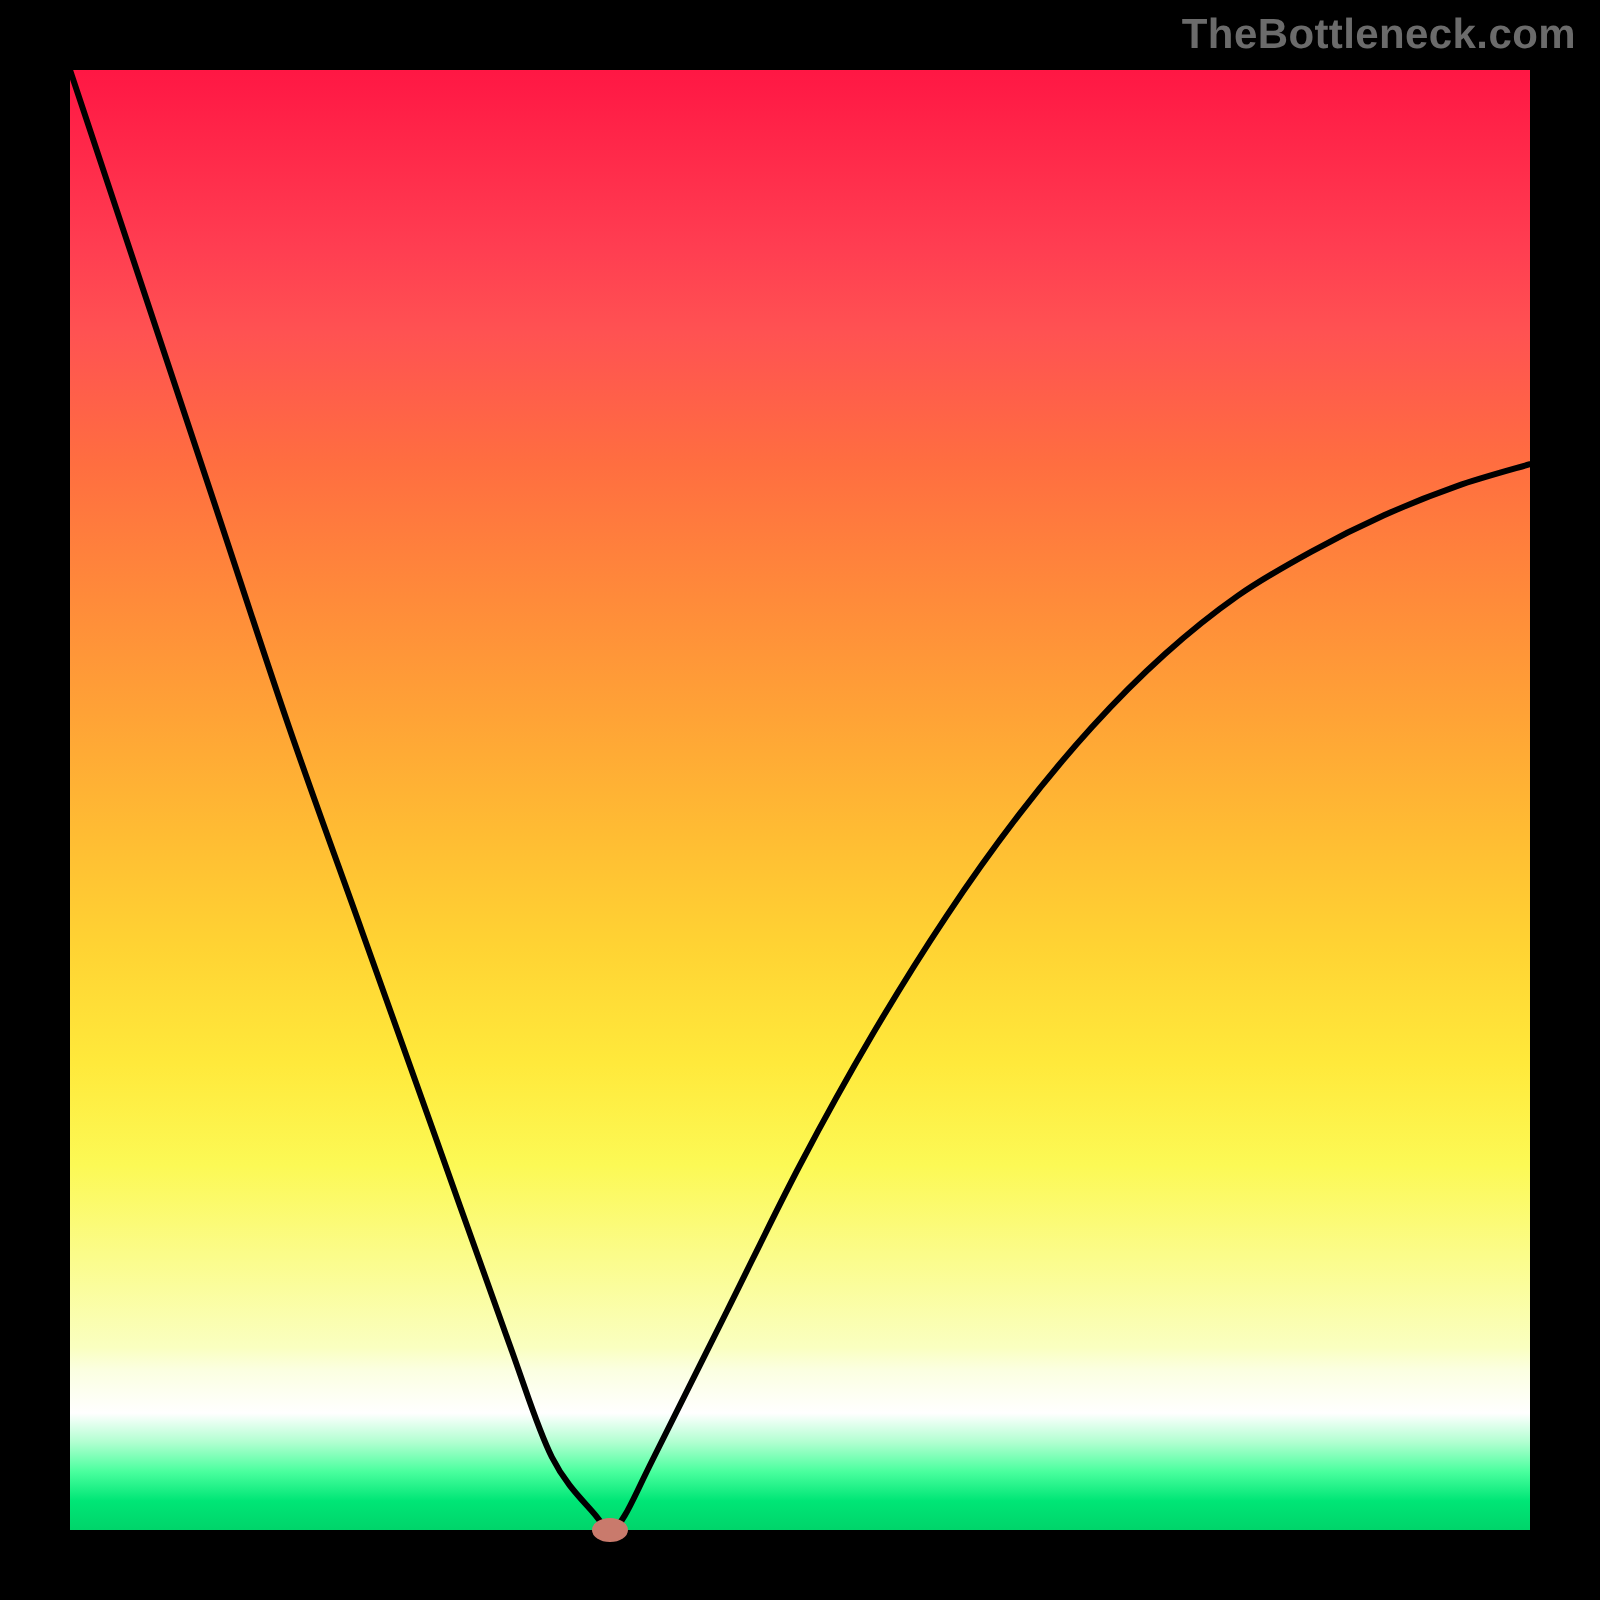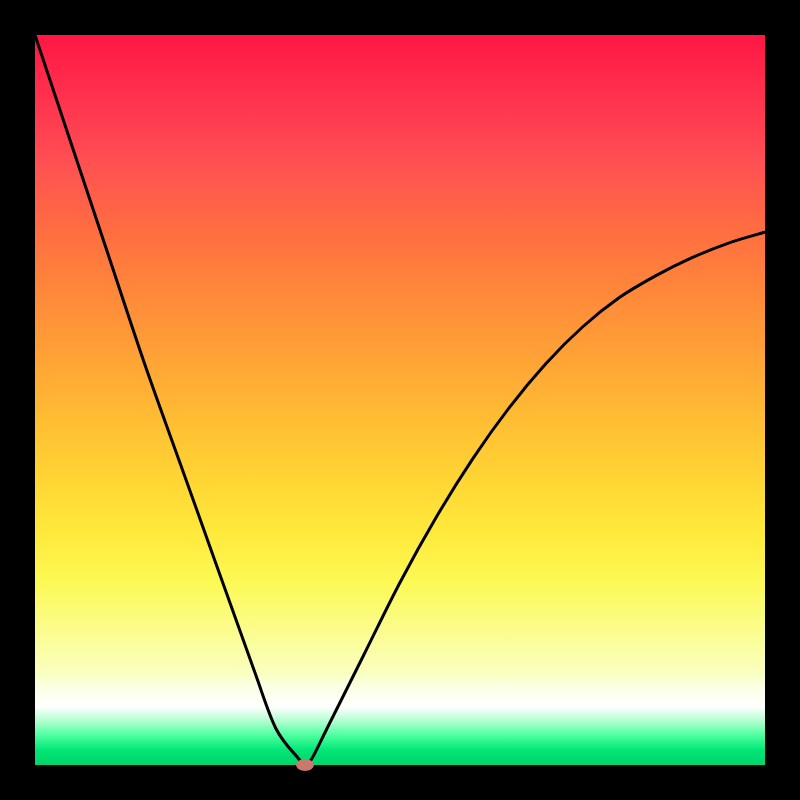--- a/index.html
+++ b/index.html
@@ -59,19 +59,20 @@
     height: 12px;
     border-radius: 50%;
     background: #c97a6c;
     transform: translate(-50%, -50%);
   }
 </style>
 </head>
 <body>
 
 <div class="frame">
+  <div class="watermark">TheBottleneck.com</div>
   <div class="plot-area">
     <svg class="curve" viewBox="0 0 730 730" preserveAspectRatio="none">
       <path id="curve-path" fill="none" stroke="#000000" stroke-width="3" stroke-linecap="round" stroke-linejoin="round" d="M 0,0 C 6.083333333333333,18.25 24.333333333333336,73 36.5,109.5 C 48.666666666666664,146 60.833333333333336,182.50000000000006 73,219.00000000000006 C 85.16666666666667,255.50000000000006 97.33333333333333,293.2166666666666 109.5,328.49999999999994 C 121.66666666666667,363.7833333333333 133.83333333333334,396.6333333333334 146,430.70000000000005 C 158.16666666666666,464.7666666666667 170.33333333333334,498.8333333333333 182.5,532.9 C 194.66666666666666,566.9666666666667 209.26666666666665,608.3333333333334 219,635.1 C 228.73333333333335,661.8666666666667 233.6,678.9 240.9,693.5 C 248.20000000000002,708.1 257.93333333333334,716.6166666666667 262.8,722.7 C 267.6666666666667,728.7833333333334 267.6666666666667,730 270.1,730 C 272.53333333333336,730 273.75,728.7833333333334 277.4,722.7 C 281.04999999999995,716.6166666666667 283.48333333333335,710.5333333333333 292,693.5 C 300.51666666666665,676.4666666666667 316.3333333333333,644.8333333333334 328.5,620.5 C 340.6666666666667,596.1666666666666 352.8333333333333,570.6166666666667 365,547.5 C 377.1666666666667,524.3833333333333 389.33333333333337,502.4833333333333 401.50000000000006,481.79999999999995 C 413.66666666666674,461.1166666666666 425.83333333333337,441.65000000000003 438,423.40000000000003 C 450.16666666666663,405.15000000000003 462.33333333333337,388.1166666666667 474.5,372.3 C 486.66666666666663,356.48333333333335 498.83333333333326,341.88333333333327 510.99999999999994,328.49999999999994 C 523.1666666666666,315.1166666666666 535.3333333333334,302.95 547.5,292 C 559.6666666666666,281.05 571.8333333333334,271.31666666666666 584,262.8 C 596.1666666666666,254.28333333333333 608.3333333333334,247.59166666666664 620.5,240.89999999999998 C 632.6666666666666,234.20833333333331 644.8333333333334,228.12500000000003 657,222.65000000000003 C 669.1666666666666,217.17500000000004 681.3333333333334,212.3083333333334 693.5,208.05000000000007 C 705.6666666666666,203.79166666666674 723.9166666666666,198.92500000000004 730,197.10000000000002"></path>
     </svg>
     <div id="marker" class="marker" style="left: 270.1px; top: 730px; background: rgb(201, 122, 108);"></div>
   </div>
 </div>
 
 </body></html>

